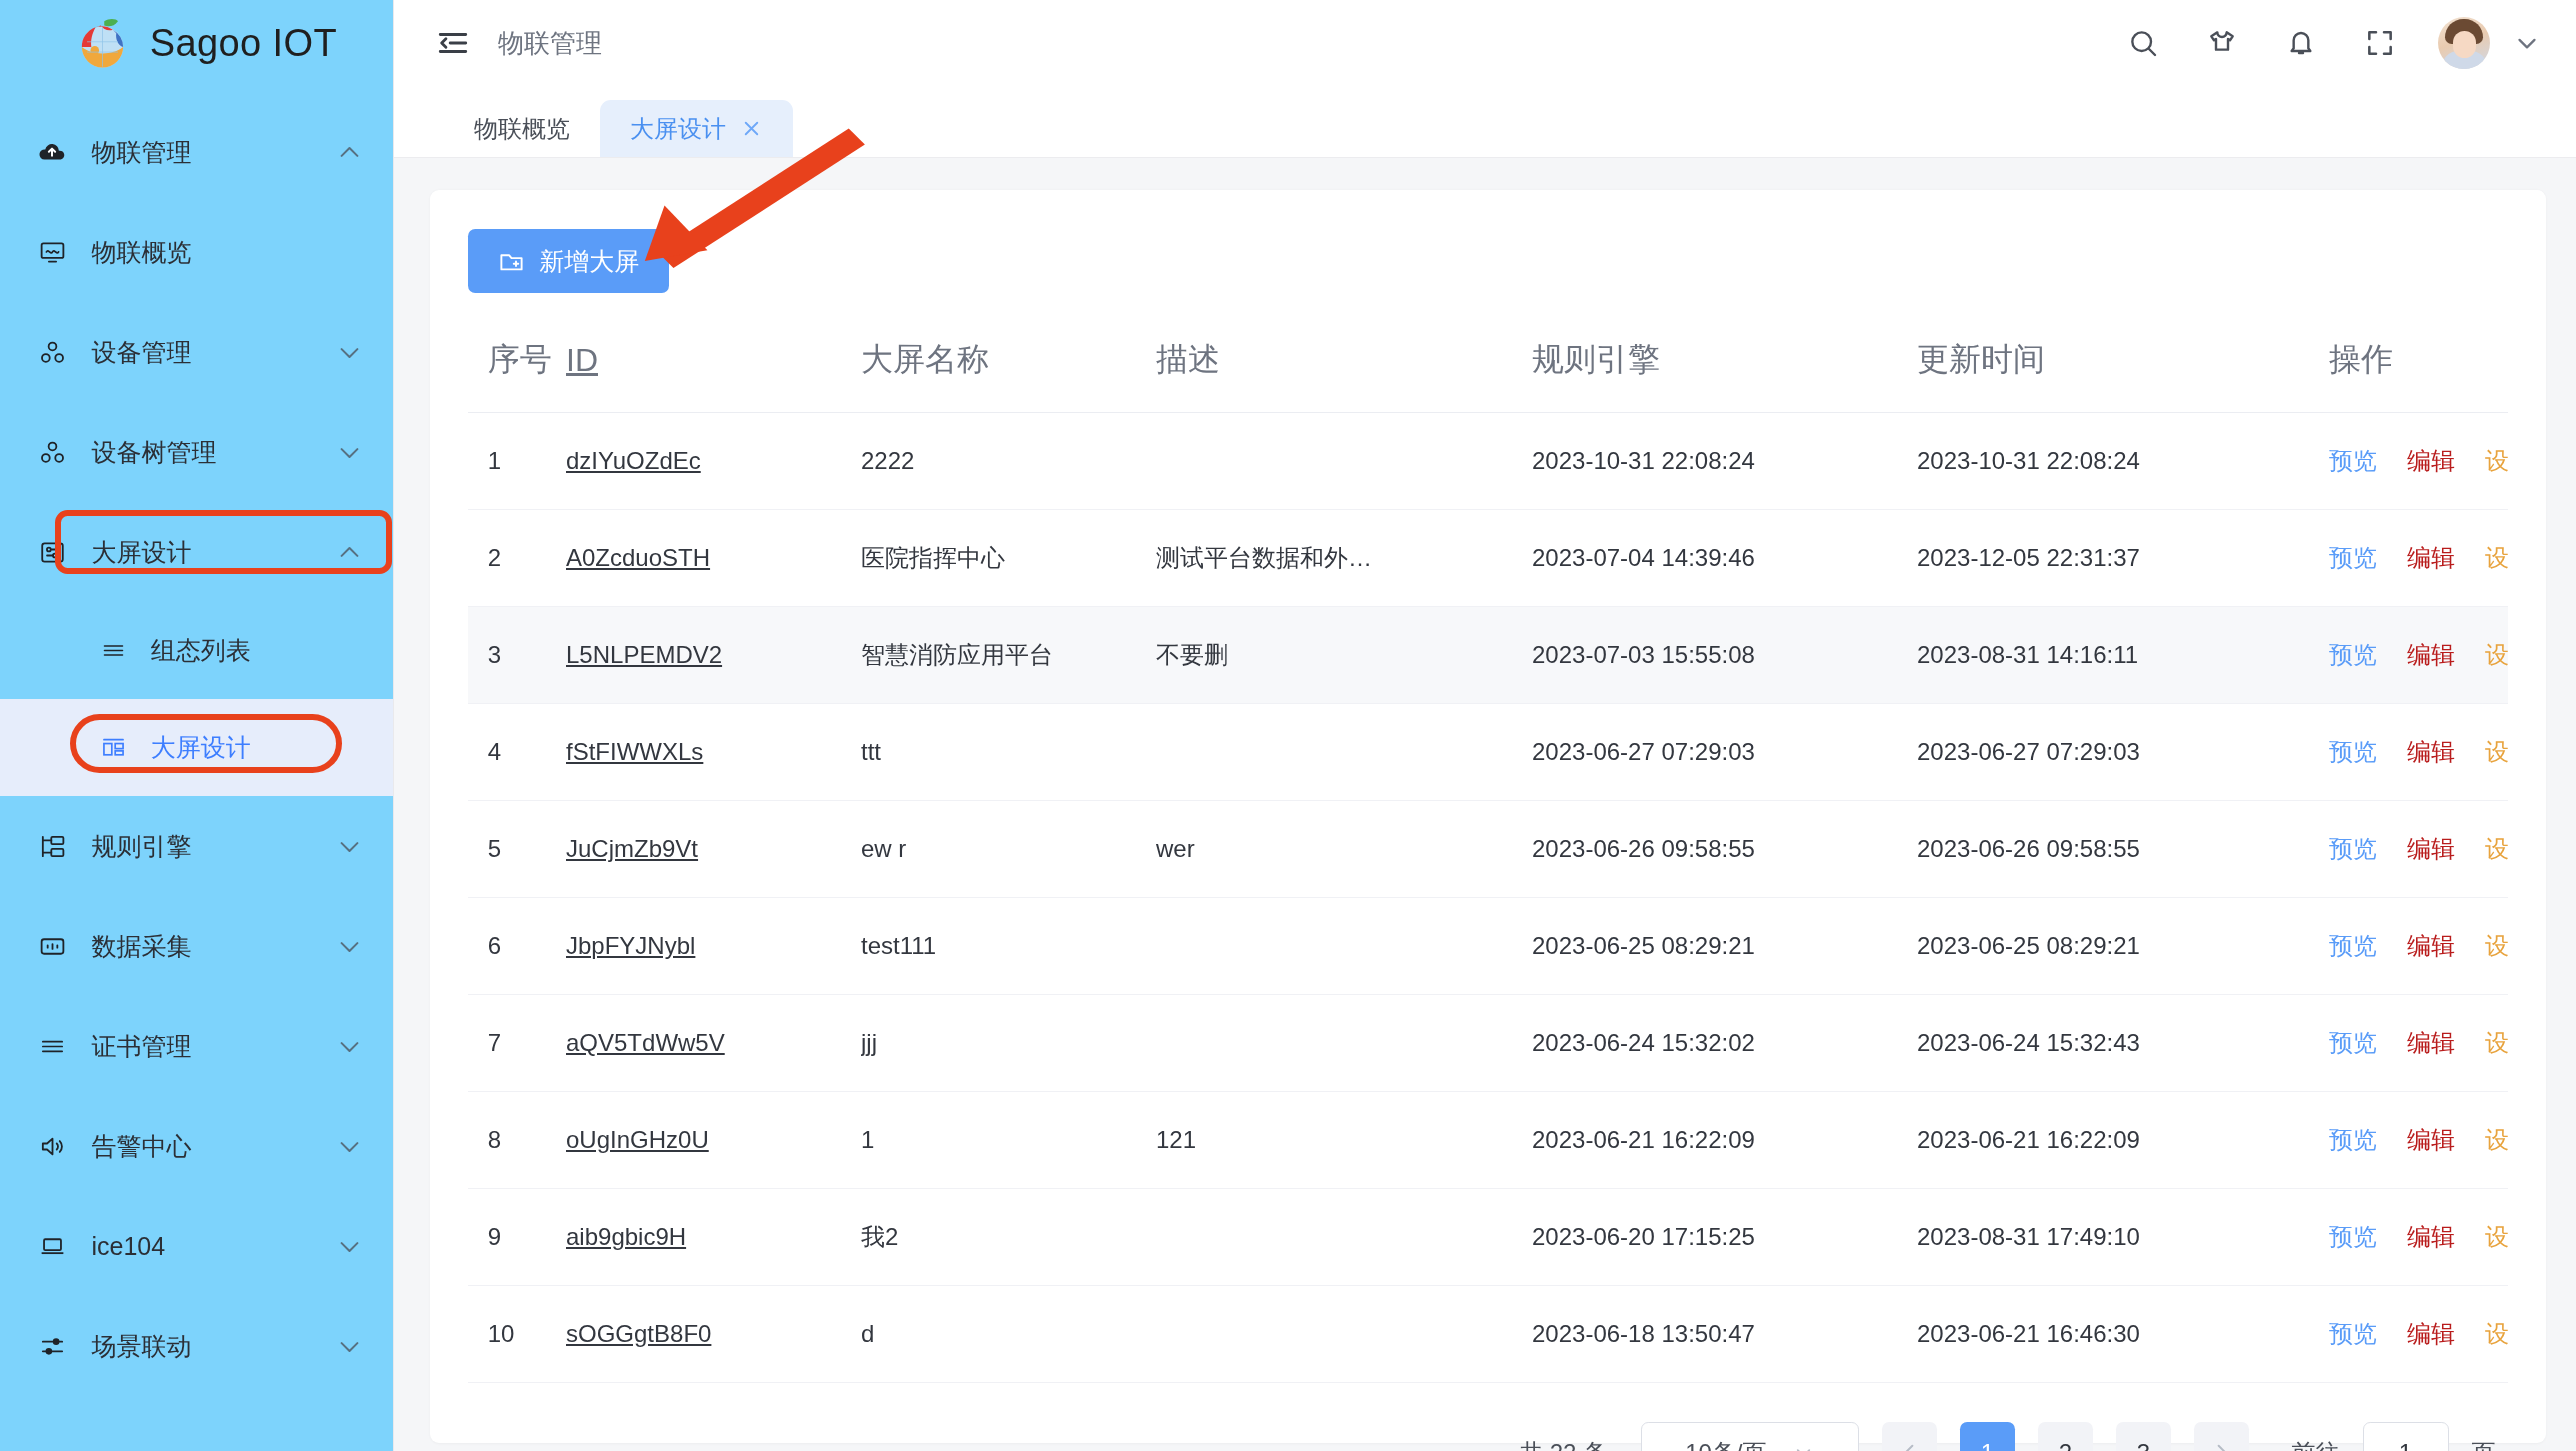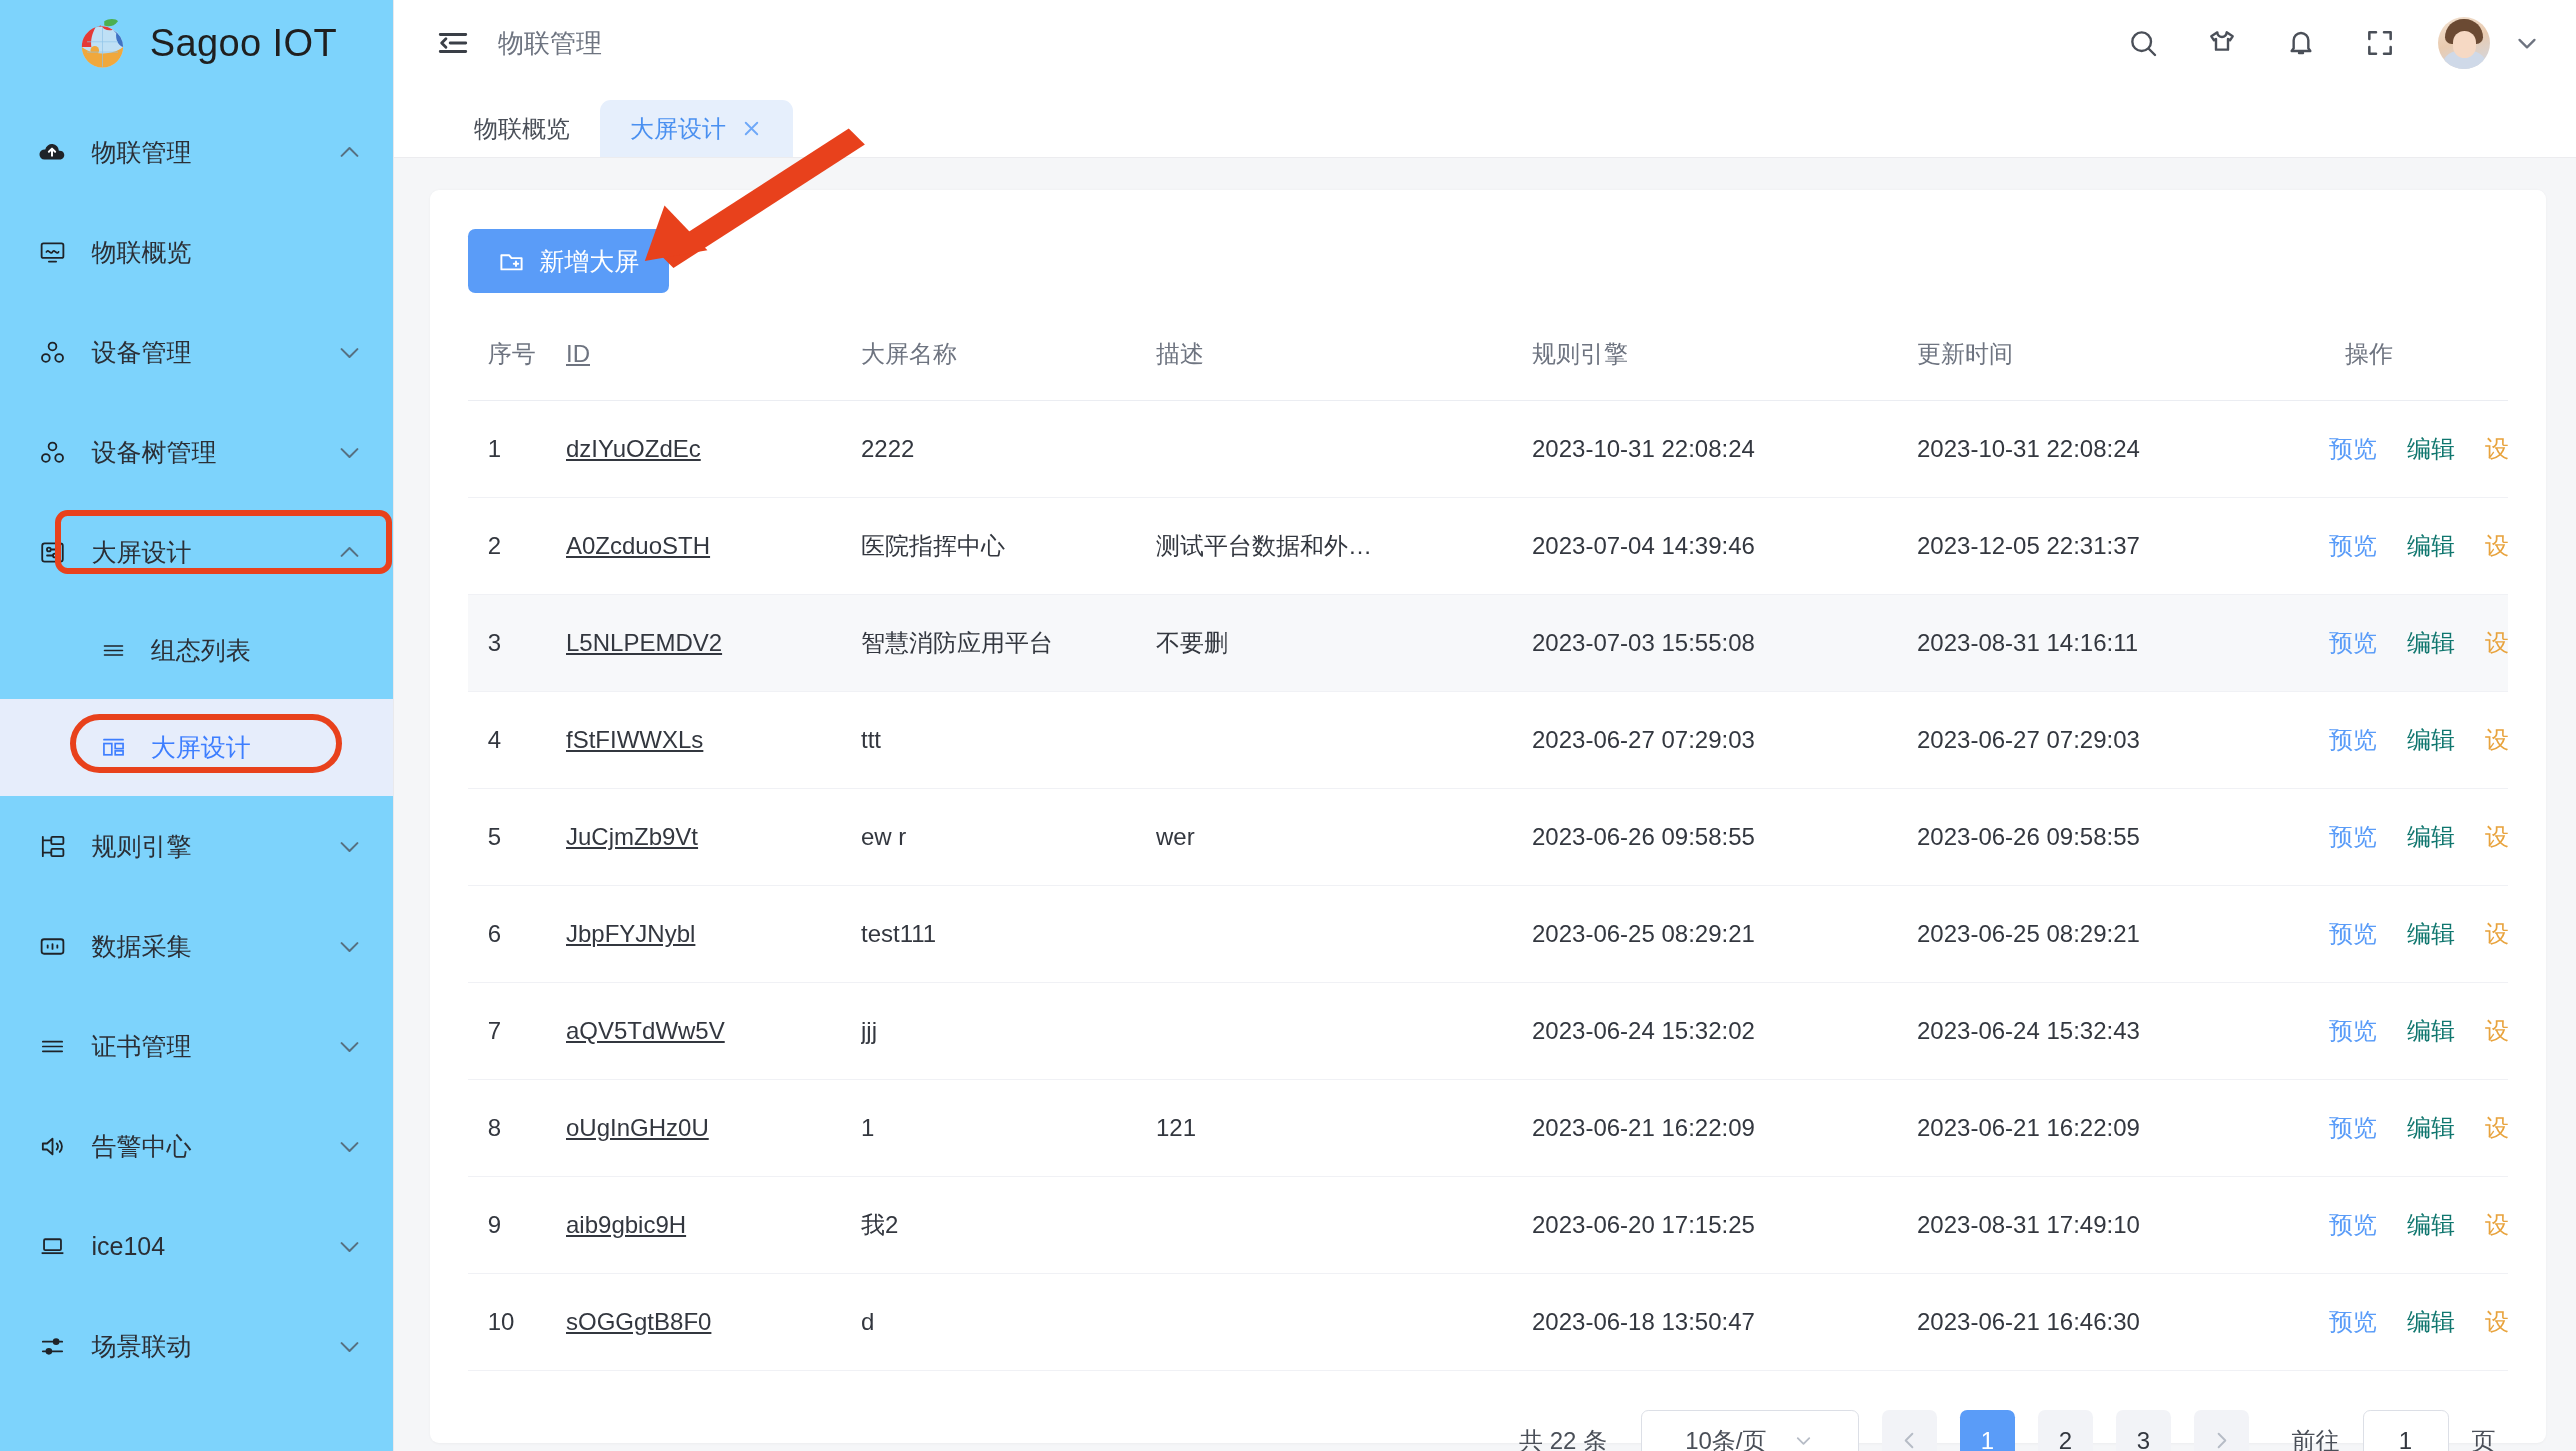--- a/index.html
+++ b/index.html
@@ -89,42 +89,42 @@
 
   .btn-primary {
     display: inline-flex; align-items: center; gap: 14.3px;
     background: #5a9cf8; color: #fff; border: none; border-radius: 7.2px;
     height: 64px; padding: 0 30px; font-size: 25px; cursor: pointer;
     font-family: inherit;
   }
 
   table { width: 100%; border-collapse: collapse; margin-top: 45px; table-layout: fixed; }
   thead th {
-    font-size: 24px; color: #6e7480; font-weight: normal; text-align: left;
+    font-size: 32px; color: #6e7480; font-weight: normal; text-align: left;
     padding: 0 0 30px 0; border-bottom: 0.9px solid #ebedf2;
   }
   tbody td {
     font-size: 24px; color: #33373f; padding: 32px 0;
     border-bottom: 0.9px solid #f0f1f5; white-space: nowrap;
     overflow: hidden; text-overflow: ellipsis;
   }
   tbody tr.hovered td { background: #f7f8fa; }
   .col-idx { width: 98px; padding-left: 19.7px !important; }
   .col-id { width: 295px; text-decoration: underline; }
   .col-name { width: 295px; }
   .col-desc { width: 376px; }
   .col-ct { width: 385px; }
   .col-ut { width: 412px; }
   .col-op { width: auto; text-align: right; padding-right: 21.5px !important; }
   th.col-ct, th.col-ut { text-align: left; }
   th.col-op { text-align: right; padding-right: 115px !important; }
   .ops { display: inline-flex; gap: 30px; justify-content: flex-end; }
   .op { cursor: pointer; }
   .op-preview { color: #5a9cf8; }
-  .op-edit { color: #0f766e; }
+  .op-edit { color: #b91c1c; }
   .op-design { color: #e8a33d; }
 
   .pager {
     display: flex; align-items: center; justify-content: flex-end;
     gap: 23px; margin-top: 39px; padding-right: 12.5px;
   }
   .pg-total { font-size: 24px; color: #4a4f58; margin-right: 10.7px; }
   .pg-size {
     width: 218px; height: 61px; border: 0.9px solid #dcdfe6; border-radius: 7.2px;
     display: flex; align-items: center; justify-content: center; gap: 25px;

